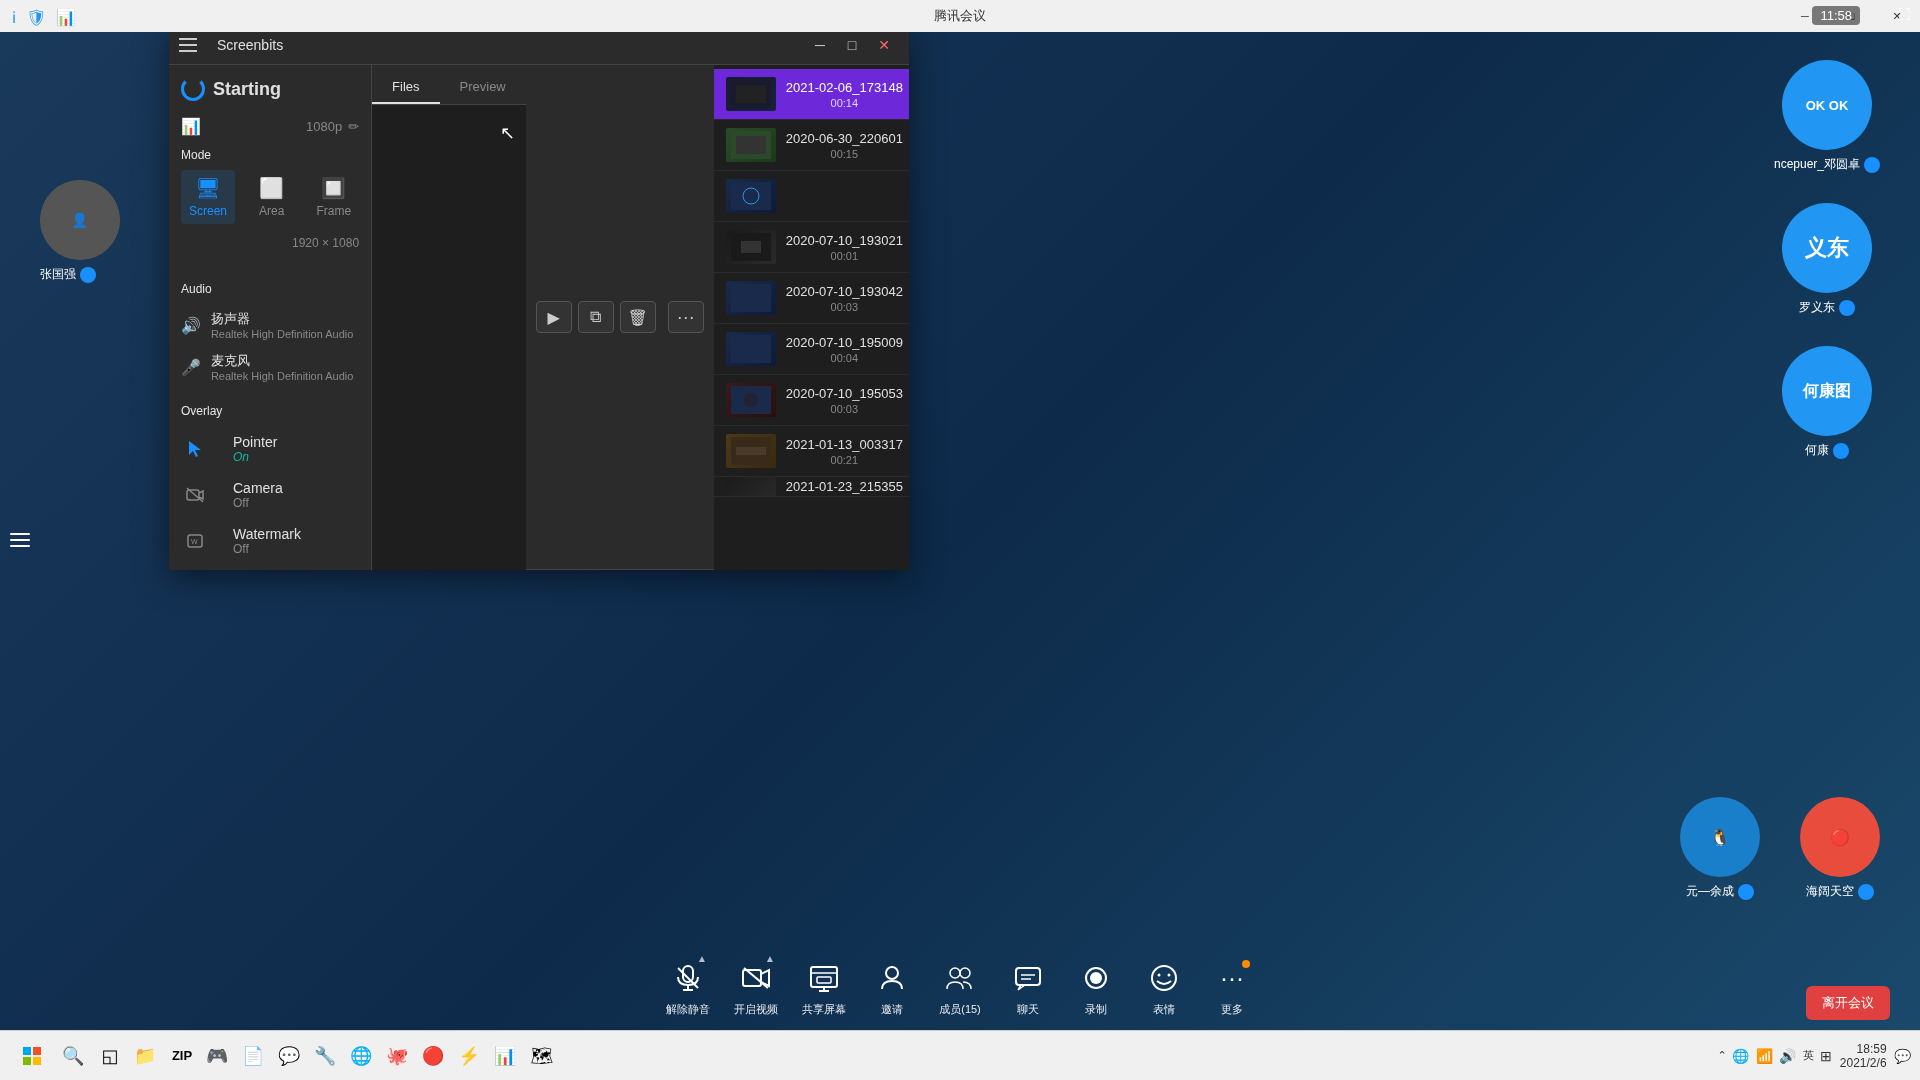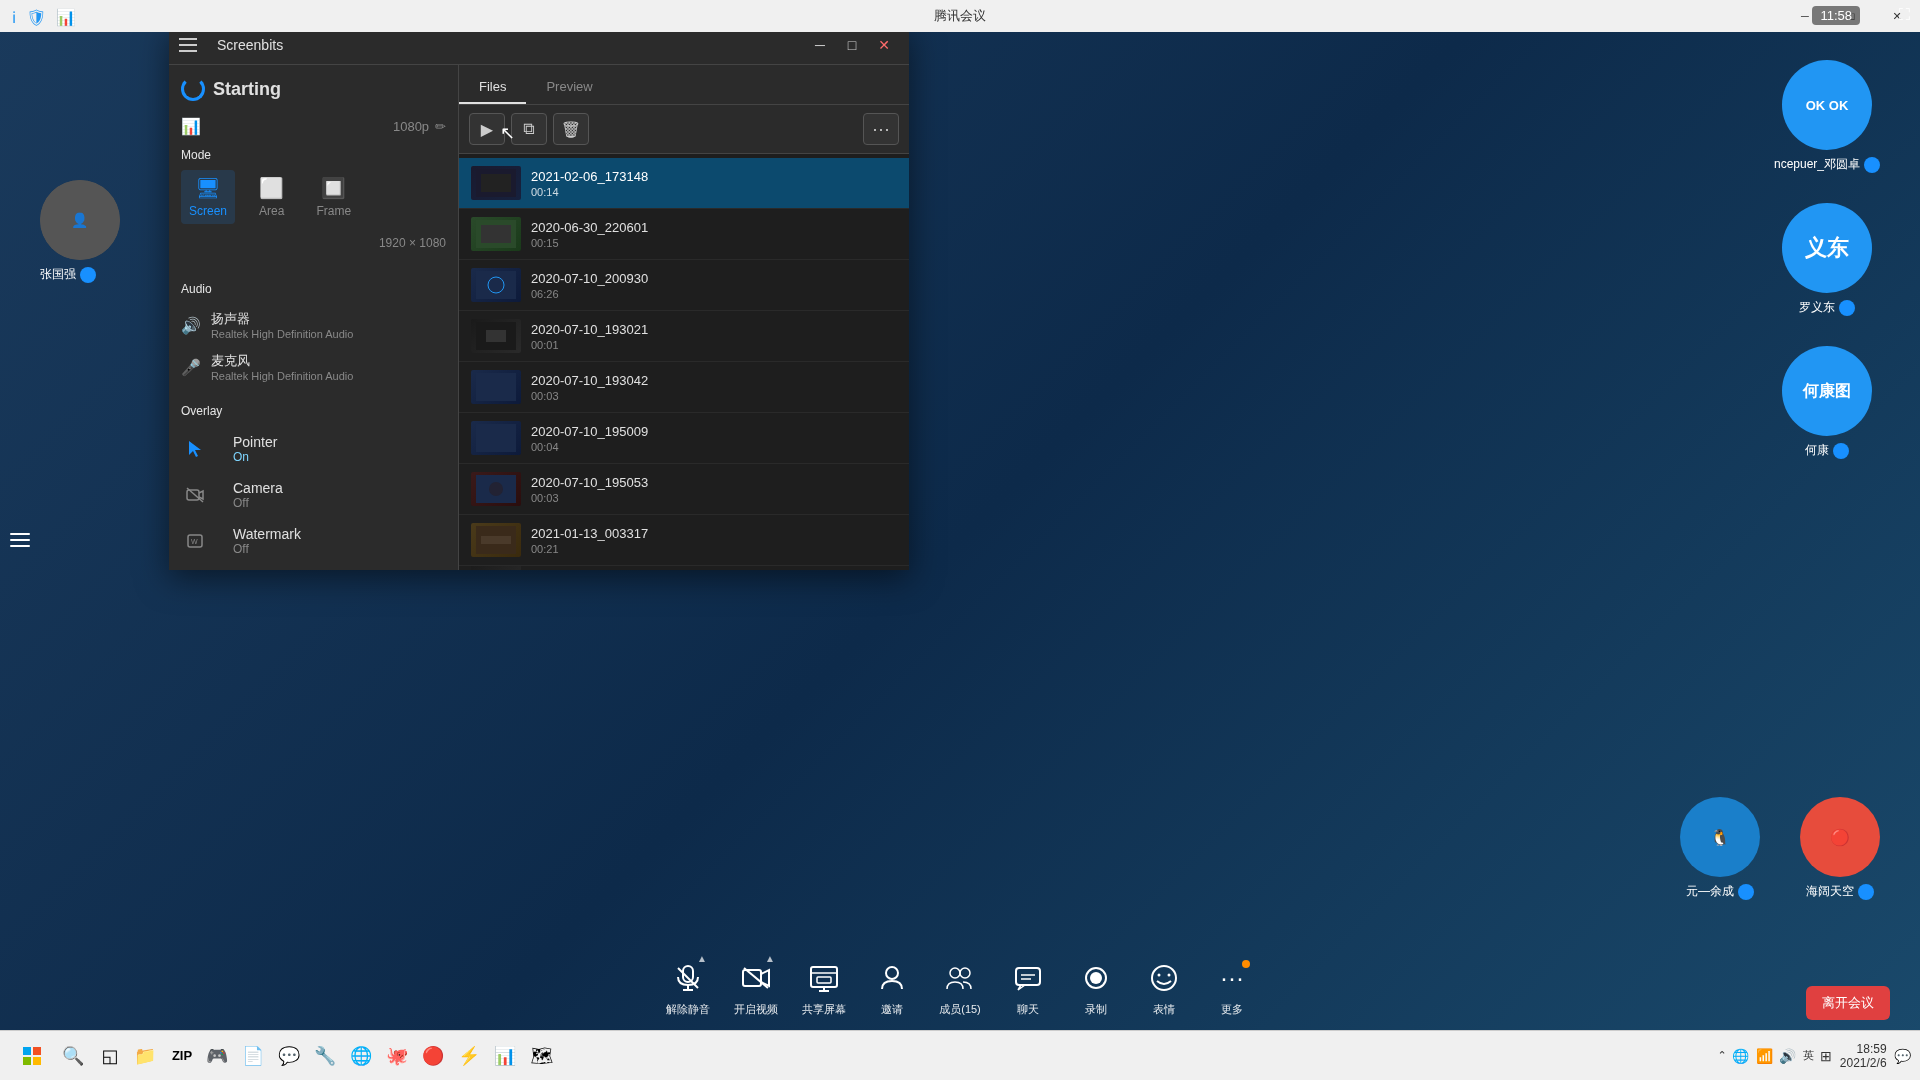--- a/index.html
+++ b/index.html
@@ -270,39 +270,39 @@
       font-size: 16px;
     }
     .overlay-text { flex: 1; }
     .overlay-name {
       font-size: 14px;
       color: #e0e0e0;
     }
     .overlay-status {
       font-size: 12px;
     }
-    .overlay-status.on { color: #7dd3fc; }
+    .overlay-status.on { color: #14b8a6; font-style: italic; }
     .overlay-status.off { color: #888; }
 
     .audio-item {
       display: flex;
       align-items: center;
       gap: 10px;
       padding: 6px 0;
     }
     .audio-icon { color: #aaa; font-size: 16px; }
     .audio-name { font-size: 13px; color: #e0e0e0; }
     .audio-sub { font-size: 11px; color: #888; }
 
     
     .right-panel {
       flex: 1;
       background: #1e1e1e;
       display: flex;
-      flex-direction: column;
+      text-align: center;
     }
 
     .files-tabs {
       display: flex;
       height: 40px;
       background: #2b2b2b;
       border-bottom: 1px solid #444;
       align-items: flex-end;
     }
     .files-tab {
@@ -363,21 +363,21 @@
     .files-list::-webkit-scrollbar-thumb { background: #555; border-radius: 3px; }
 
     .file-item {
       display: flex;
       align-items: center;
       gap: 10px;
       padding: 8px 12px;
       cursor: pointer;
       border-bottom: 1px solid #2a2a2a;
     }
-    .file-item.selected { background: #0c4a6e; }
+    .file-item.selected { background: #6d28d9; }
     .file-item.selected .file-name { color: white; }
     .file-item.selected .file-duration { color: rgba(255,255,255,0.8); }
     .file-thumb {
       width: 50px;
       height: 34px;
       background: #333;
       border-radius: 2px;
       display: flex;
       align-items: center;
       justify-content: center;
@@ -887,24 +887,20 @@
             <div class="file-duration">00:15</div>
           </div>
         </div>
 
         <div class="file-item">
           <div class="file-thumb thumb-3">
             <svg width="40" height="28" viewBox="0 0 40 28">
               <rect width="40" height="28" fill="#1a2a4a"></rect>
               <circle cx="20" cy="14" r="8" fill="none" stroke="#2196f3" stroke-width="1"></circle>
             </svg>
-          </div>
-          <div class="file-info">
-            <div class="file-name">2020-07-10_200930</div>
-            <div class="file-duration">06:26</div>
           </div>
         </div>
 
         <div class="file-item">
           <div class="file-thumb thumb-4">
             <svg width="40" height="28" viewBox="0 0 40 28">
               <rect width="40" height="28" fill="#1a1a1a"></rect>
               <rect x="10" y="8" width="20" height="12" fill="#333"></rect>
             </svg>
           </div>

